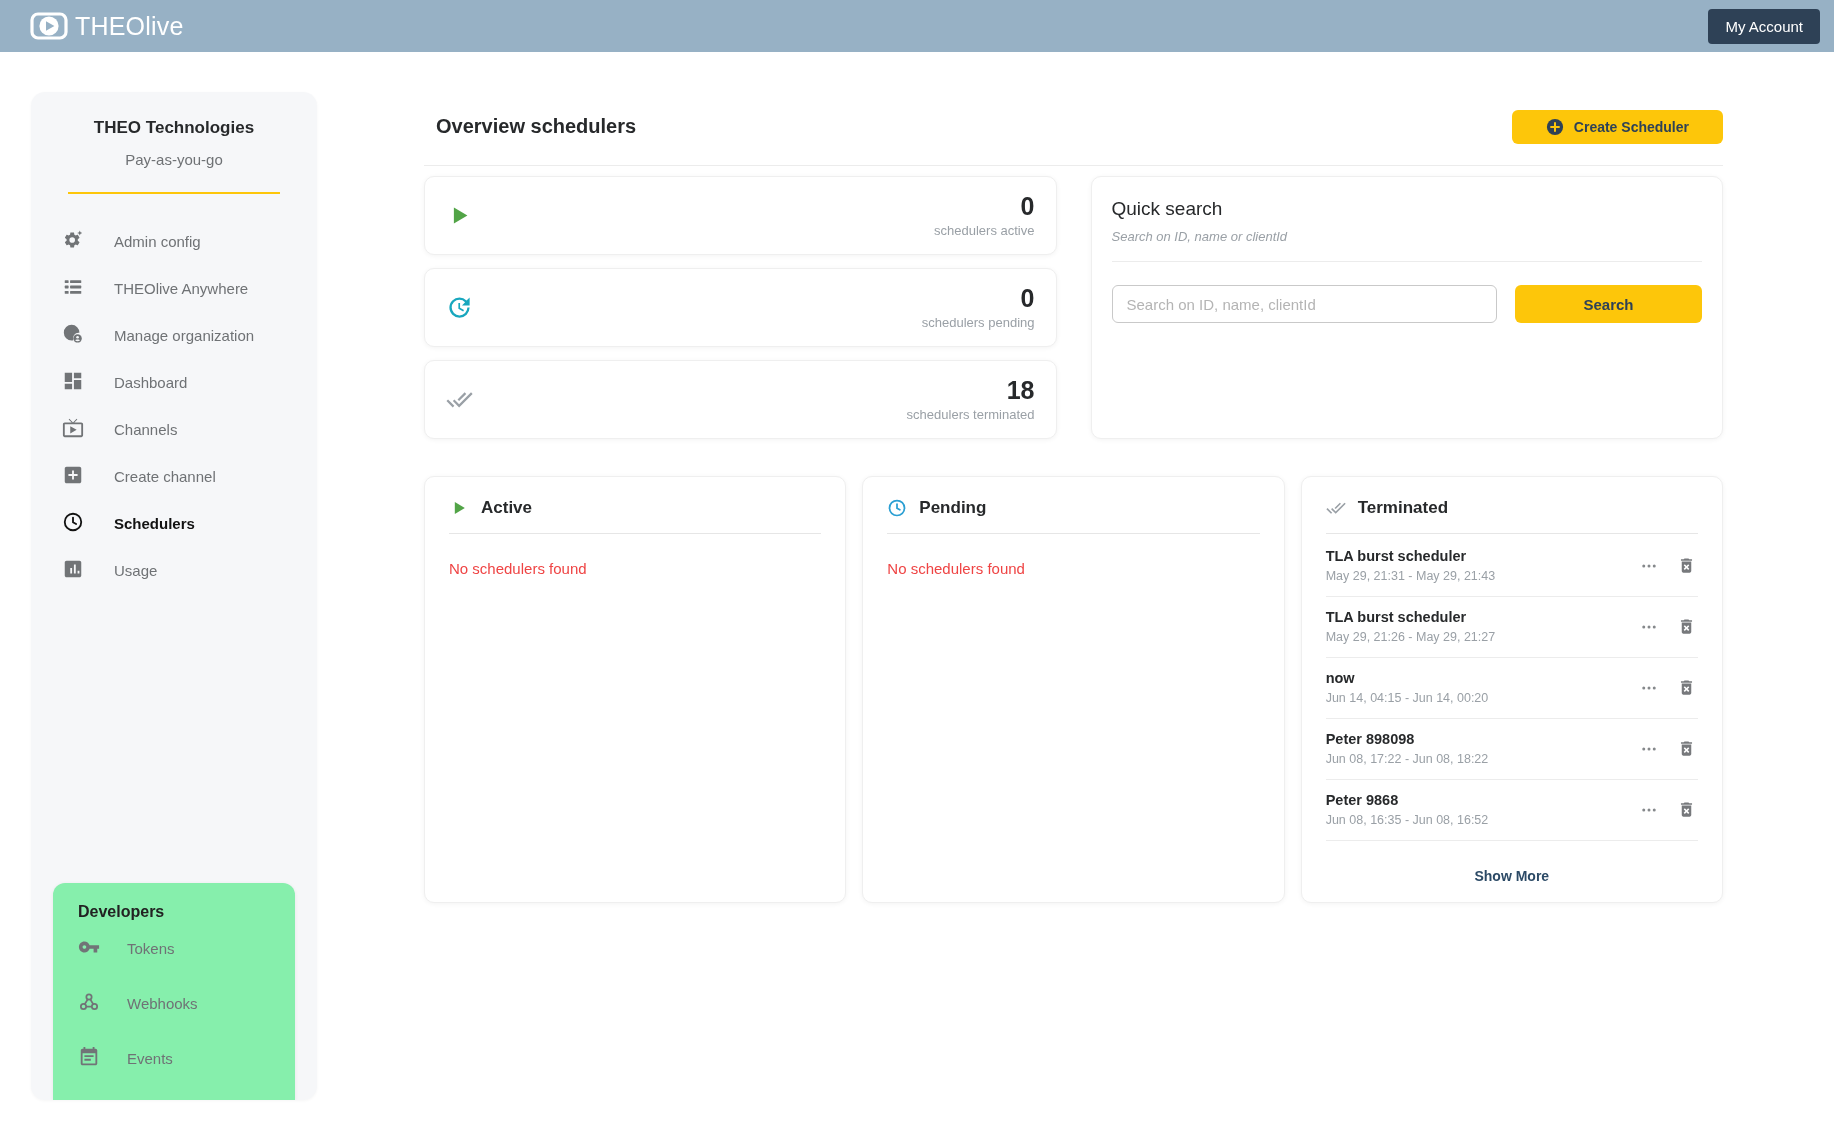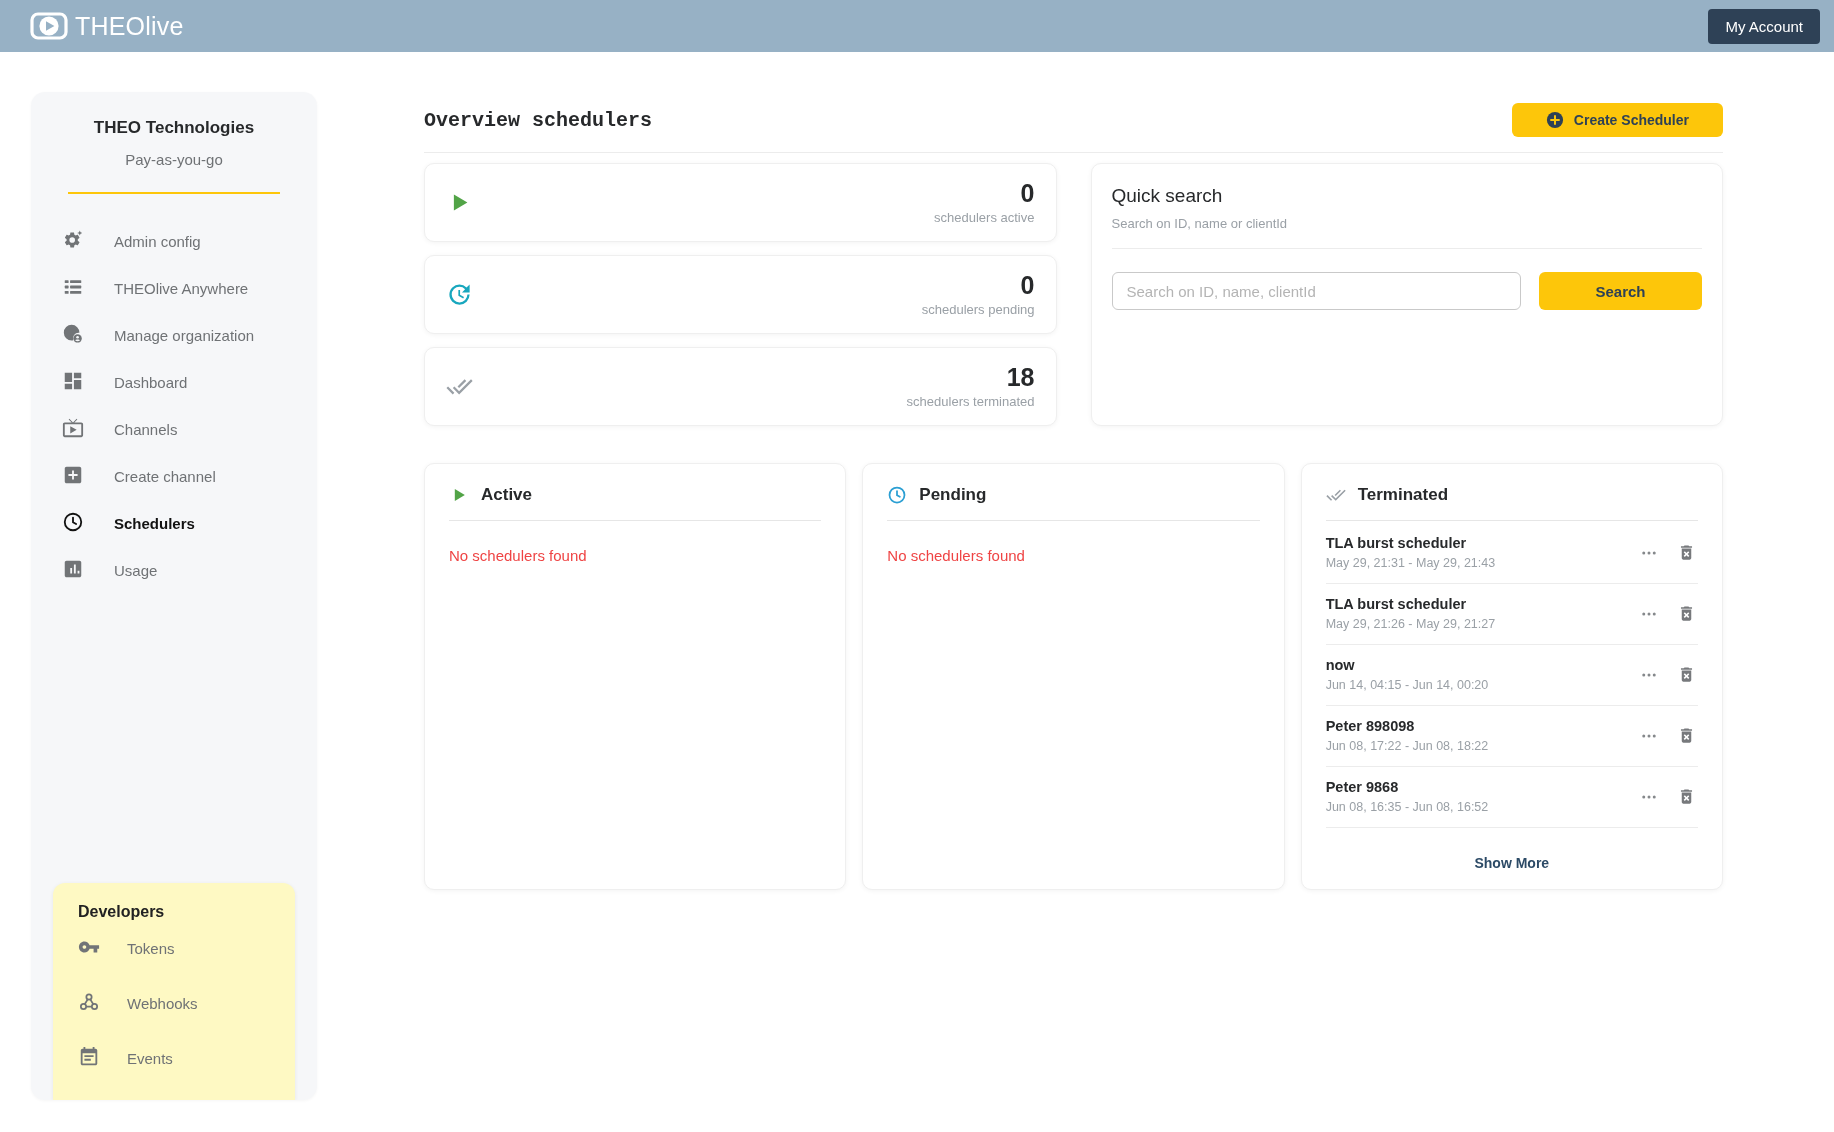--- a/index.html
+++ b/index.html
@@ -38,21 +38,21 @@
   .org-divider{width:212px;border-bottom:2px solid var(--yellow);margin:24px auto 0;}
   .nav{margin-top:24px;}
   .nav-item{
     display:flex;align-items:center;gap:30px;padding:11px 10px 11px 31px;
     font-size:15px;color:#6f7275;cursor:pointer;
   }
   .nav-item svg{width:22px;height:22px;color:#717477;flex:none;}
   .nav-item.active{color:#121212;font-weight:700;}
   .nav-item.active svg{color:#121212;}
   .dev-card{
-    margin:auto 22px 0;background:#fef9c3;border-radius:12px 12px 0 0;
+    margin:auto 22px 0;background:#86efac;border-radius:12px 12px 0 0;
     padding:20px 0 14px;box-shadow:0 1px 4px rgba(0,0,0,.07);
   }
   .dev-title{font-size:16px;font-weight:700;color:#222;padding-left:25px;}
   .dev-card .nav-item{padding:15px 10px 15px 25px;gap:27px;}
   .dev-card .nav-item:first-of-type{margin-top:4px;}
   
   .main{position:absolute;left:424px;top:103px;width:1299px;}
   .main-header{display:flex;justify-content:space-between;align-items:center;}
   .page-title{font-size:20px;font-weight:700;color:var(--text-dark);}
   .create-btn{
@@ -69,30 +69,30 @@
     box-shadow:0 1px 5px rgba(0,0,0,.05);
   }
   .stats{display:flex;flex-direction:column;gap:13px;}
   .stat-card{height:79px;display:flex;align-items:center;padding:0 21px;}
   .stat-icon svg{width:27px;height:27px;display:block;}
   .stat-right{margin-left:auto;text-align:right;}
   .stat-value{font-size:25px;font-weight:700;color:var(--text-dark);line-height:1.05;}
   .stat-label{font-size:13px;color:var(--text-gray);margin-top:4px;}
   .search-card{height:263px;padding:21px 20px 0;}
   .search-title{font-size:19px;color:var(--text-dark);}
-  .search-sub{font-size:13px;color:var(--text-gray);margin-top:9px;}
+  .search-sub{font-size:13px;color:var(--text-gray);margin-top:9px;font-style:italic;}
   .search-divider{border-bottom:1px solid #ececec;margin:17px 0 23px;}
   .search-row{display:flex;gap:18px;}
   .search-input{
     flex:1 1 auto;width:0;height:38px;border:1px solid #c9c9c9;border-radius:6px;
     padding:0 14px;font-family:inherit;font-size:15px;color:#333;outline:none;
   }
   .search-input::placeholder{color:#b4b4b4;}
   .search-btn{
-    width:163px;height:38px;background:var(--yellow);border:none;border-radius:6px;
+    width:187px;height:38px;background:var(--yellow);border:none;border-radius:6px;
     font-family:inherit;font-size:15px;font-weight:700;color:var(--navy);cursor:pointer;
   }
   
   .row2{display:grid;grid-template-columns:repeat(3,1fr);gap:16px;margin-top:37px;}
   .panel{min-height:410px;padding:21px 24px 18px;display:flex;flex-direction:column;}
   .panel-header{display:flex;align-items:center;gap:12px;font-size:17px;font-weight:700;color:var(--text-dark);}
   .panel-header svg{width:20px;height:20px;display:block;}
   .panel-divider{border-bottom:1px solid #e6e6e6;margin-top:15px;}
   .empty-text{font-size:15px;color:#ef4444;margin-top:26px;}
   .sched-row{display:flex;align-items:center;padding:12px 0 13px;border-bottom:1px solid #ececec;}
@@ -235,21 +235,21 @@
             <path d="M17 10H7v2h10v-2zm2-7h-1V1h-2v2H8V1H6v2H5c-1.11 0-1.99.9-1.99 2L3 19c0 1.1.89 2 2 2h14c1.1 0 2-.9 2-2V5c0-1.1-.9-2-2-2zm0 16H5V8h14v11zM14 14H7v2h7v-2z"></path>
           </svg>
       </span>
       <span>Events</span>
     </div>
   </div>
 </aside>
 
 <main class="main">
   <div class="main-header">
-    <h1 class="page-title" style="margin:0;font-family:Liberation Mono, monospace;">Overview schedulers</h1>
+    <h1 class="page-title" style="margin:12px;">Overview schedulers</h1>
     <button class="create-btn">
       <span>
         <svg viewBox="0 0 20 20">
             <circle cx="10" cy="10" r="9" fill="var(--navy)"></circle>
             <path d="M10 5.6v8.8M5.6 10h8.8" stroke="var(--yellow)" stroke-width="2.2" stroke-linecap="round"></path>
           </svg>
       </span>
       <span>Create Scheduler</span>
     </button>
   </div>

